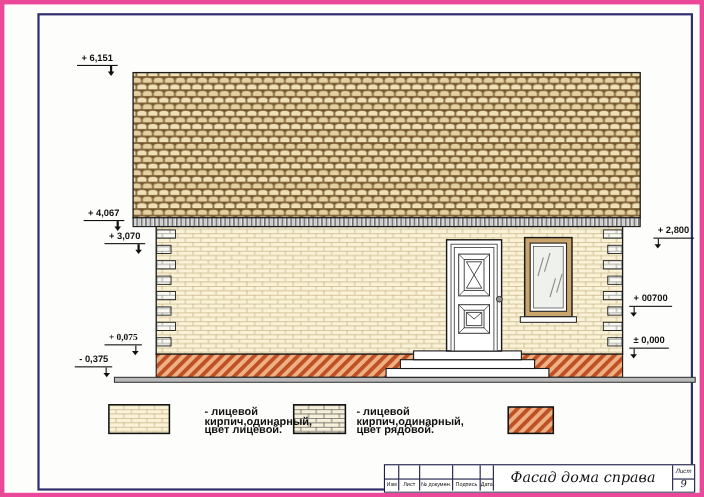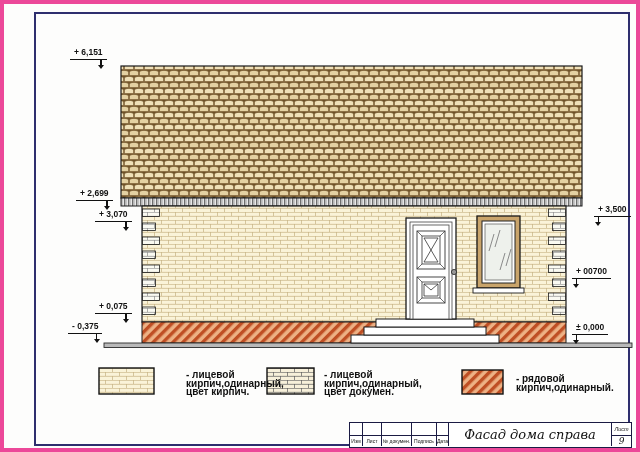--- a/index.html
+++ b/index.html
@@ -16,25 +16,25 @@
   .mark .t{display:inline-block;border-bottom:1.3px solid #111;padding:0 4px 2px 4px;}
   .mark .a{position:absolute;top:100%;width:1.2px;height:6px;background:#111;}
   .mark .a::after{content:"";position:absolute;left:-2.6px;top:5px;
         border-left:3px solid transparent;border-right:3px solid transparent;
         border-top:4.5px solid #111;}
   .mark.ar .a{right:5px;}
   .mark.al .a{left:4px;}
   .m-ridge{left:66px;top:44px;}
   .m-eaves{left:72px;top:185px;}
   .m-walltl{left:91px;top:206px;}
-  .m-porch{left:91px;top:298px;}
+  .m-porch{left:91px;top:298px;font-family:Liberation Serif, serif;}
   .m-ground{left:64px;top:318px;}
   .m-walltr{left:590px;top:201px;}
   .m-sill{left:568px;top:263px;}
-  .m-zero{left:568px;top:319px;}
+  .m-zero{left:568px;top:301px;}
   .legend-label{position:absolute;font-weight:bold;font-size:10px;line-height:8.6px;color:#111;white-space:nowrap;} .ll1{left:182px;top:367px;} .ll2{left:320px;top:367px;} .ll3{left:512px;top:371px;}
 
   
   .tblock{position:absolute;left:345px;top:418px;width:283px;height:26px;box-sizing:border-box;
           border:1.5px solid #1b1b44;display:grid;
           grid-template-columns:13px 19px 30px 25px 12px 1fr 19px;
           grid-template-rows:13px 10px;background:#fff;}
   .tb-cell{border-right:1px solid #1b1b44;border-bottom:1px solid #1b1b44;
            font-size:5px;color:#111;display:flex;align-items:center;justify-content:center;
            overflow:hidden;white-space:nowrap;box-sizing:border-box;}
@@ -148,54 +148,50 @@
 
     <rect class="lsw" x="95" y="364" width="55" height="26" fill="url(#p-wall)" stroke="#111" stroke-width="1.4"></rect>
     <rect class="lsw" x="263" y="364" width="47" height="26" fill="url(#p-wall2)" stroke="#111" stroke-width="1.4"></rect>
     <rect class="lsw" x="458" y="366" width="41" height="24" fill="url(#p-plinth)" stroke="#111" stroke-width="1.4"></rect>
   </svg>
 
   <div class="mark ar m-ridge">
     <span class="t">+ 6,151</span><span class="a"></span>
   </div>
   <div class="mark ar m-eaves">
-    <span class="t">+ 2,699</span><span class="a"></span>
+    <span class="t">+ 4,067</span><span class="a"></span>
   </div>
   <div class="mark ar m-walltl">
     <span class="t">+ 3,070</span><span class="a"></span>
   </div>
   <div class="mark ar m-porch">
     <span class="t">+ 0,075</span><span class="a"></span>
   </div>
   <div class="mark ar m-ground">
     <span class="t">- 0,375</span><span class="a"></span>
   </div>
   <div class="mark al m-walltr">
-    <span class="t">+ 3,500</span><span class="a"></span>
+    <span class="t">+ 2,800</span><span class="a"></span>
   </div>
   <div class="mark al m-sill">
     <span class="t">+ 00700</span><span class="a"></span>
   </div>
   <div class="mark al m-zero">
     <span class="t">± 0,000</span><span class="a"></span>
   </div>
 
   <div class="legend-label ll1">
     <div>- лицевой</div>
     <div>кирпич,одинарный,</div>
-    <div>цвет кирпич.</div>
+    <div>цвет лицевой.</div>
   </div>
   <div class="legend-label ll2">
     <div>- лицевой</div>
     <div>кирпич,одинарный,</div>
-    <div>цвет докумен.</div>
-  </div>
-  <div class="legend-label ll3">
-    <div>- рядовой</div>
-    <div>кирпич,одинарный.</div>
+    <div>цвет рядовой.</div>
   </div>
 
   <div class="tblock">
     <div class="tb-cell" style="grid-column:1;grid-row:1;"></div>
     <div class="tb-cell" style="grid-column:2;grid-row:1;"></div>
     <div class="tb-cell" style="grid-column:3;grid-row:1;"></div>
     <div class="tb-cell" style="grid-column:4;grid-row:1;"></div>
     <div class="tb-cell" style="grid-column:5;grid-row:1;"></div>
     <div class="tb-cell bottom" style="grid-column:1;grid-row:2;">Изм</div>
     <div class="tb-cell bottom" style="grid-column:2;grid-row:2;">Лист</div>

